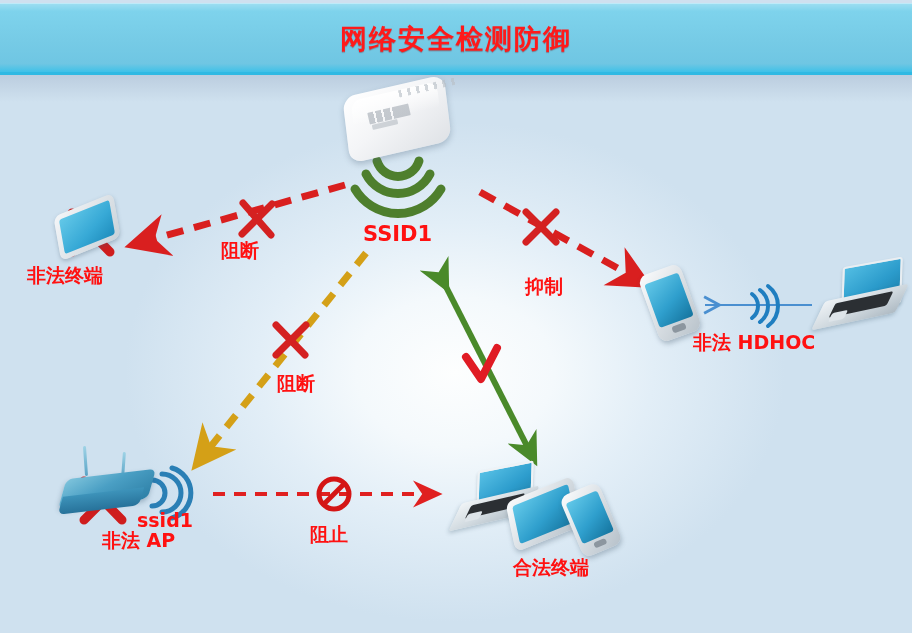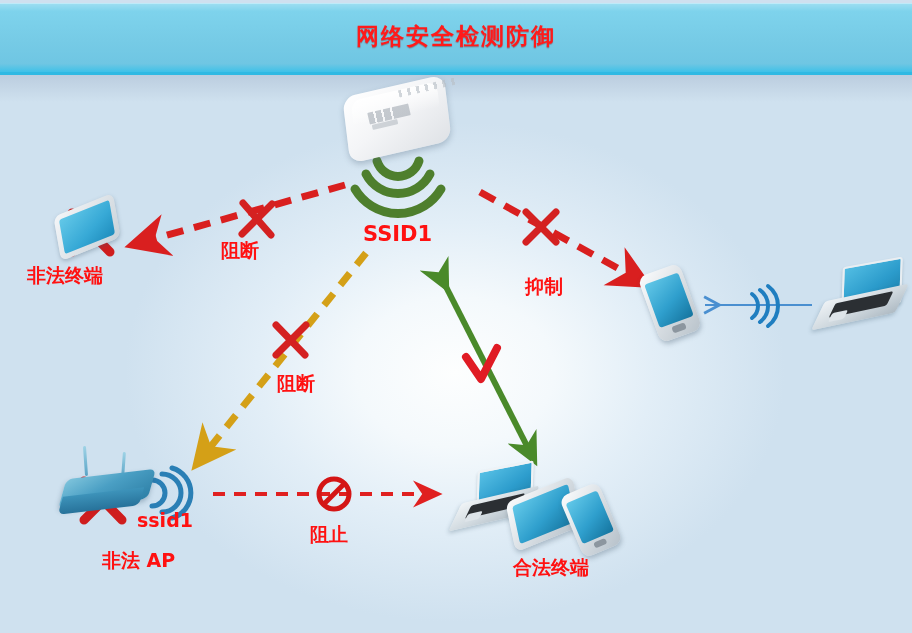--- a/index.html
+++ b/index.html
@@ -27,21 +27,21 @@
     position:absolute;left:0;top:3px;width:912px;height:69px;
     background:linear-gradient(180deg,#9fdff2 0%,#7ed3ec 12%,#76cbe6 55%,#6fc6e3 88%,#3fc1e8 100%);
     box-shadow:inset 0 1px 0 #bfeaf8;
   }
   .header:after{
     content:"";position:absolute;left:0;bottom:-3px;width:912px;height:3px;
     background:#2fb9e3;
   }
   .header-title{
     position:absolute;left:0;top:18px;width:912px;text-align:center;
-    font-size:23px;font-weight:bold;color:#ff1a1a;letter-spacing:2px;
+    font-size:27px;font-weight:bold;color:#ff1a1a;letter-spacing:2px;
     text-shadow:0 1px 1px rgba(120,0,0,.35);
     font-family:"DejaVu Sans","Liberation Sans",sans-serif;
   }
 
   
   .lbl{position:absolute;color:#ff1111;font-size:19px;font-weight:bold;white-space:nowrap;
        font-family:"DejaVu Sans","Liberation Sans",sans-serif;}
 
   svg.ov{position:absolute;left:0;top:0;width:912px;height:633px;overflow:visible;}
 
@@ -325,29 +325,30 @@
 
   <div class="node">
     <div class="phone-r"></div>
   </div>
   <div class="node lap-r">
     <div class="lap-r-screen"></div>
     <div class="lap-r-base"></div>
     <div class="lap-r-kb"></div>
     <div class="lap-r-pad"></div>
   </div>
+  <div class="lbl" style="left:693px;top:330px;">非法  HDHOC</div>
 
   <div class="node router">
     <div class="ant a1"></div>
     <div class="ant a2"></div>
     <div class="router-top"></div>
     <div class="router-front"></div>
   </div>
   <div class="lbl" style="left:137px;top:509px;">ssid1</div>
-  <div class="lbl" style="left:102px;top:548px;">非法 AP</div>
+  <div class="lbl" style="left:102px;top:528px;">非法 AP</div>
 
   <div class="node lap-g">
     <div class="lap-g-screen"></div>
     <div class="lap-g-base"></div>
     <div class="lap-g-kb"></div>
     <div class="lap-g-pad"></div>
   </div>
   <div class="node">
     <div class="tablet-g"></div>
   </div>

